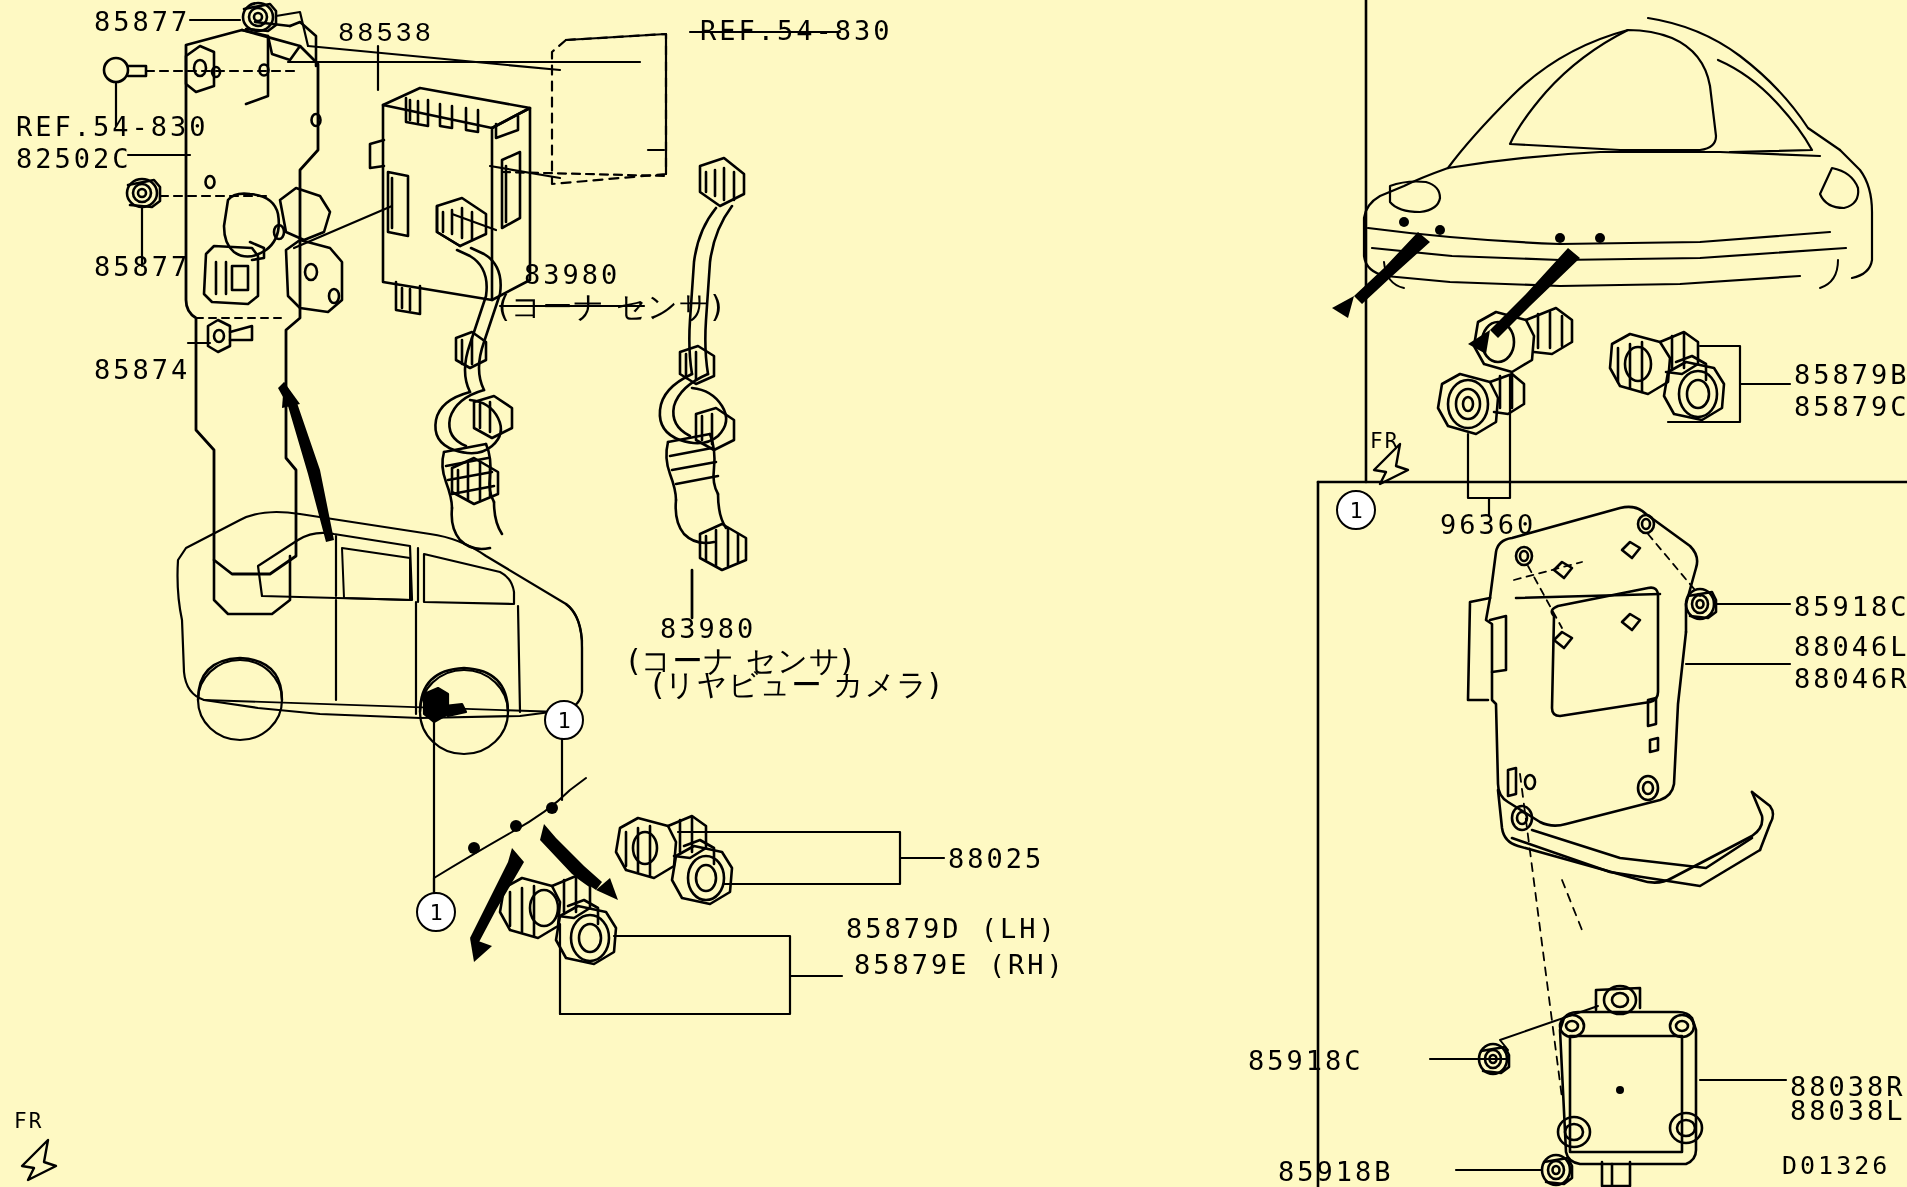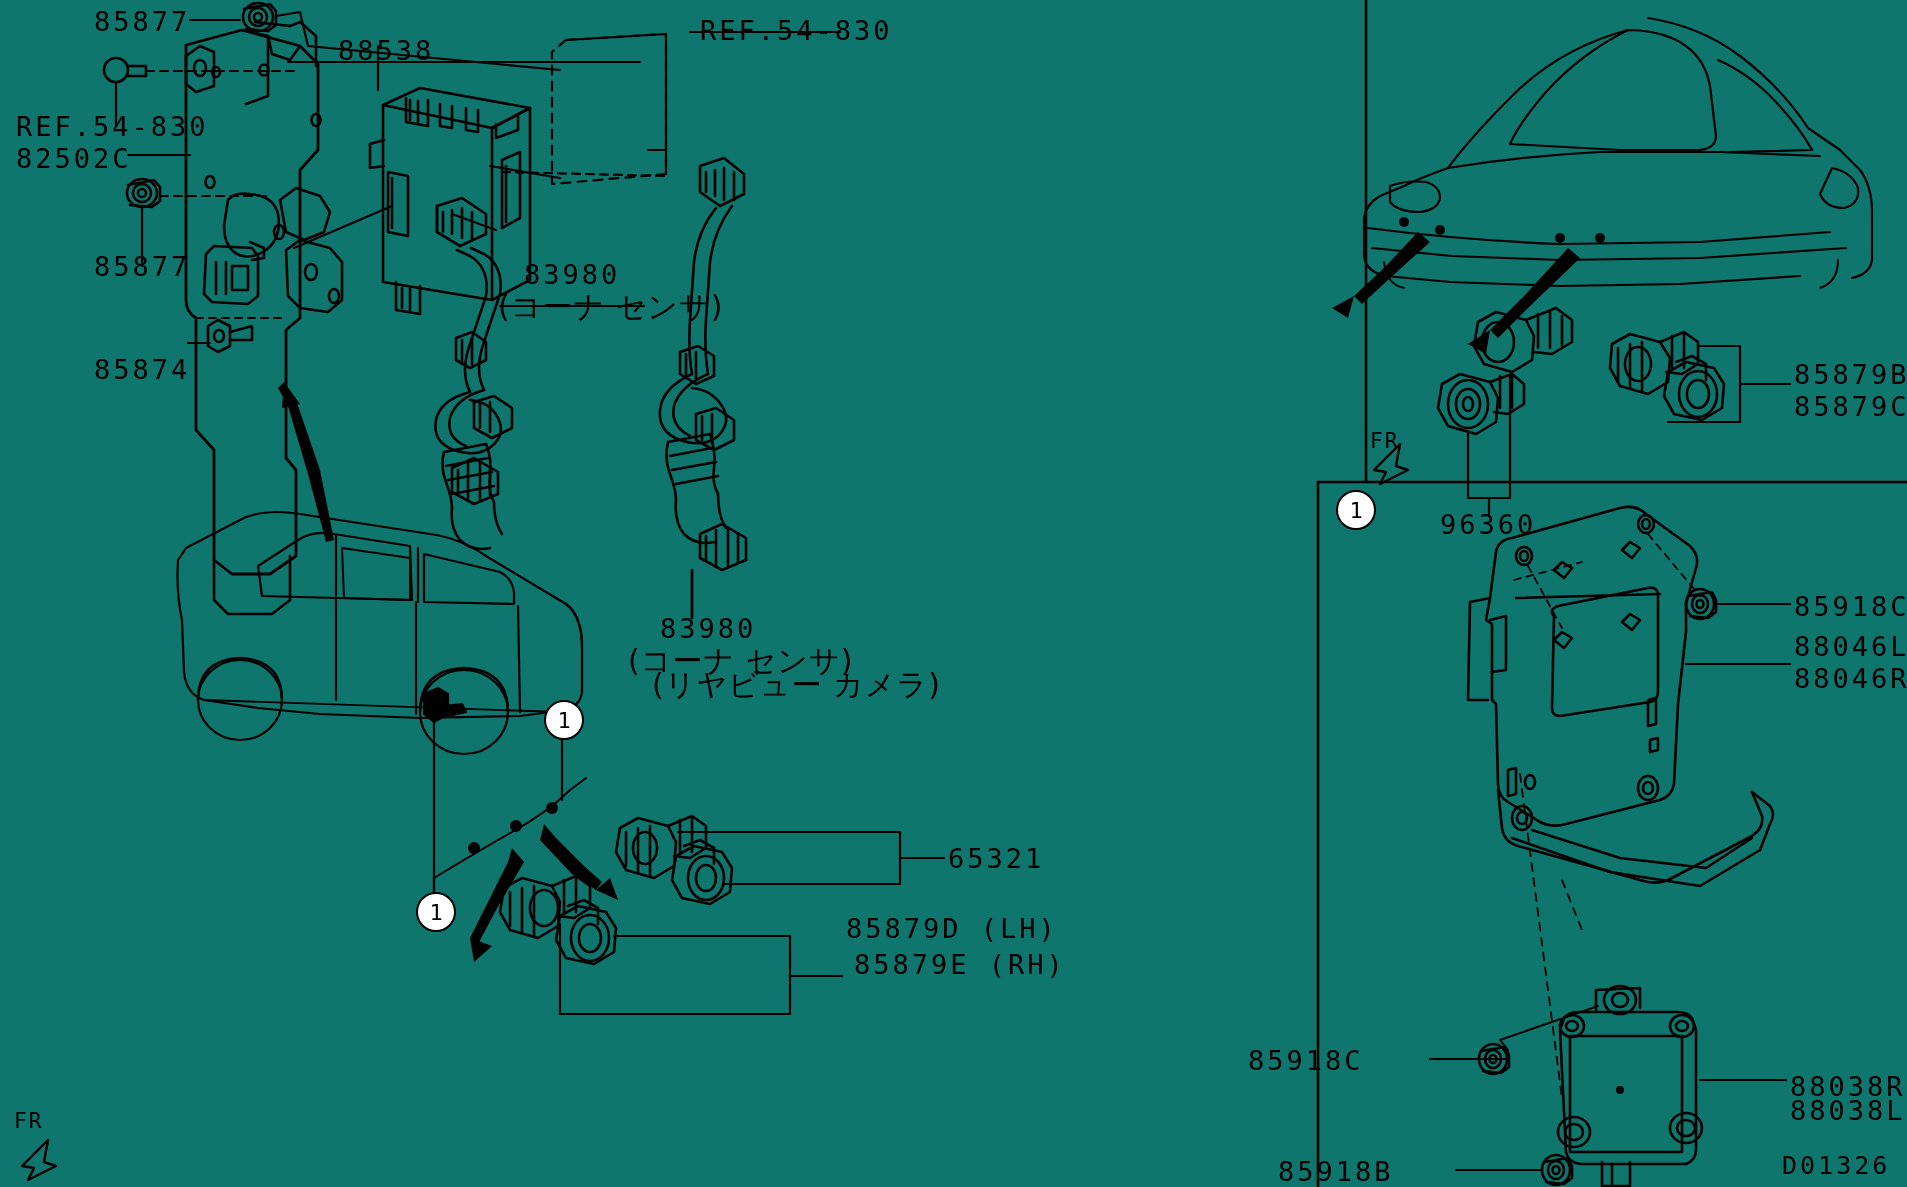--- a/index.html
+++ b/index.html
@@ -1,17 +1,17 @@
 <!DOCTYPE html>
 <html><head>
 <meta charset="utf-8">
 <style>
   html,body{margin:0;padding:0;background:#fff;}
   #root{
-    position:relative;width:1907px;height:1187px;background:#0f766e;
+    position:relative;width:1907px;height:1187px;background:#fef9c3;
     font-family:"DejaVu Sans Mono","Liberation Mono",monospace;
     overflow:hidden;
     text-align:right;
   }
   .lbl{
     position:absolute;white-space:pre;color:#000;
     font-family:"DejaVu Sans Mono","Liberation Mono",monospace;
     font-size:27px;letter-spacing:3px;font-weight:400;
     line-height:1.25;
   }
@@ -502,35 +502,35 @@
       </g>
 
       <g stroke-width="2.2">
         <path d="M434 878 L434 892"></path>
       </g>
 
     </g>
   </svg>
 
   <div class="lbl" style="left:94px;  top:5px;">85877</div>
-  <div class="lbl" style="left:338px; top:34px;">88538</div>
+  <div class="lbl" style="left:338px; top:18px;font-family:Liberation Mono, monospace;">88538</div>
   <div class="lbl" style="left:700px; top:14px;">REF.54-830</div>
   <div class="lbl" style="left:16px;  top:110px;">REF.54-830</div>
   <div class="lbl" style="left:16px;  top:142px;">82502C</div>
   <div class="lbl" style="left:94px;  top:250px;">85877</div>
   <div class="lbl" style="left:94px;  top:329px;margin-top:24px;">85874</div>
 
   <div class="lbl" style="left:524px; top:258px;">83980</div>
   <div class="lbl jp" style="left:498px; top:288px;">(コーナ センサ)</div>
 
   <div class="lbl" style="left:660px; top:612px;">83980</div>
   <div class="lbl jp" style="left:628px; top:642px;">(コーナ センサ)</div>
   <div class="lbl jp" style="left:614px; top:666px;margin-left:38px;">(リヤビュー カメラ)</div>
 
-  <div class="lbl" style="left:948px; top:842px;">65321</div>
+  <div class="lbl" style="left:948px; top:842px;">88025</div>
   <div class="lbl" style="left:846px; top:912px;">85879D (LH)</div>
   <div class="lbl" style="left:846px; top:948px;margin-left:8px;">85879E (RH)</div>
 
   <div class="lbl" style="left:1440px;top:508px;">96360</div>
   <div class="lbl" style="left:1794px;top:358px;">85879B (LH)</div>
   <div class="lbl" style="left:1794px;top:390px;">85879C (RH)</div>
 
   <div class="lbl" style="left:1794px;top:590px;">85918C</div>
   <div class="lbl" style="left:1794px;top:630px;">88046L</div>
   <div class="lbl" style="left:1794px;top:662px;">88046R</div>

